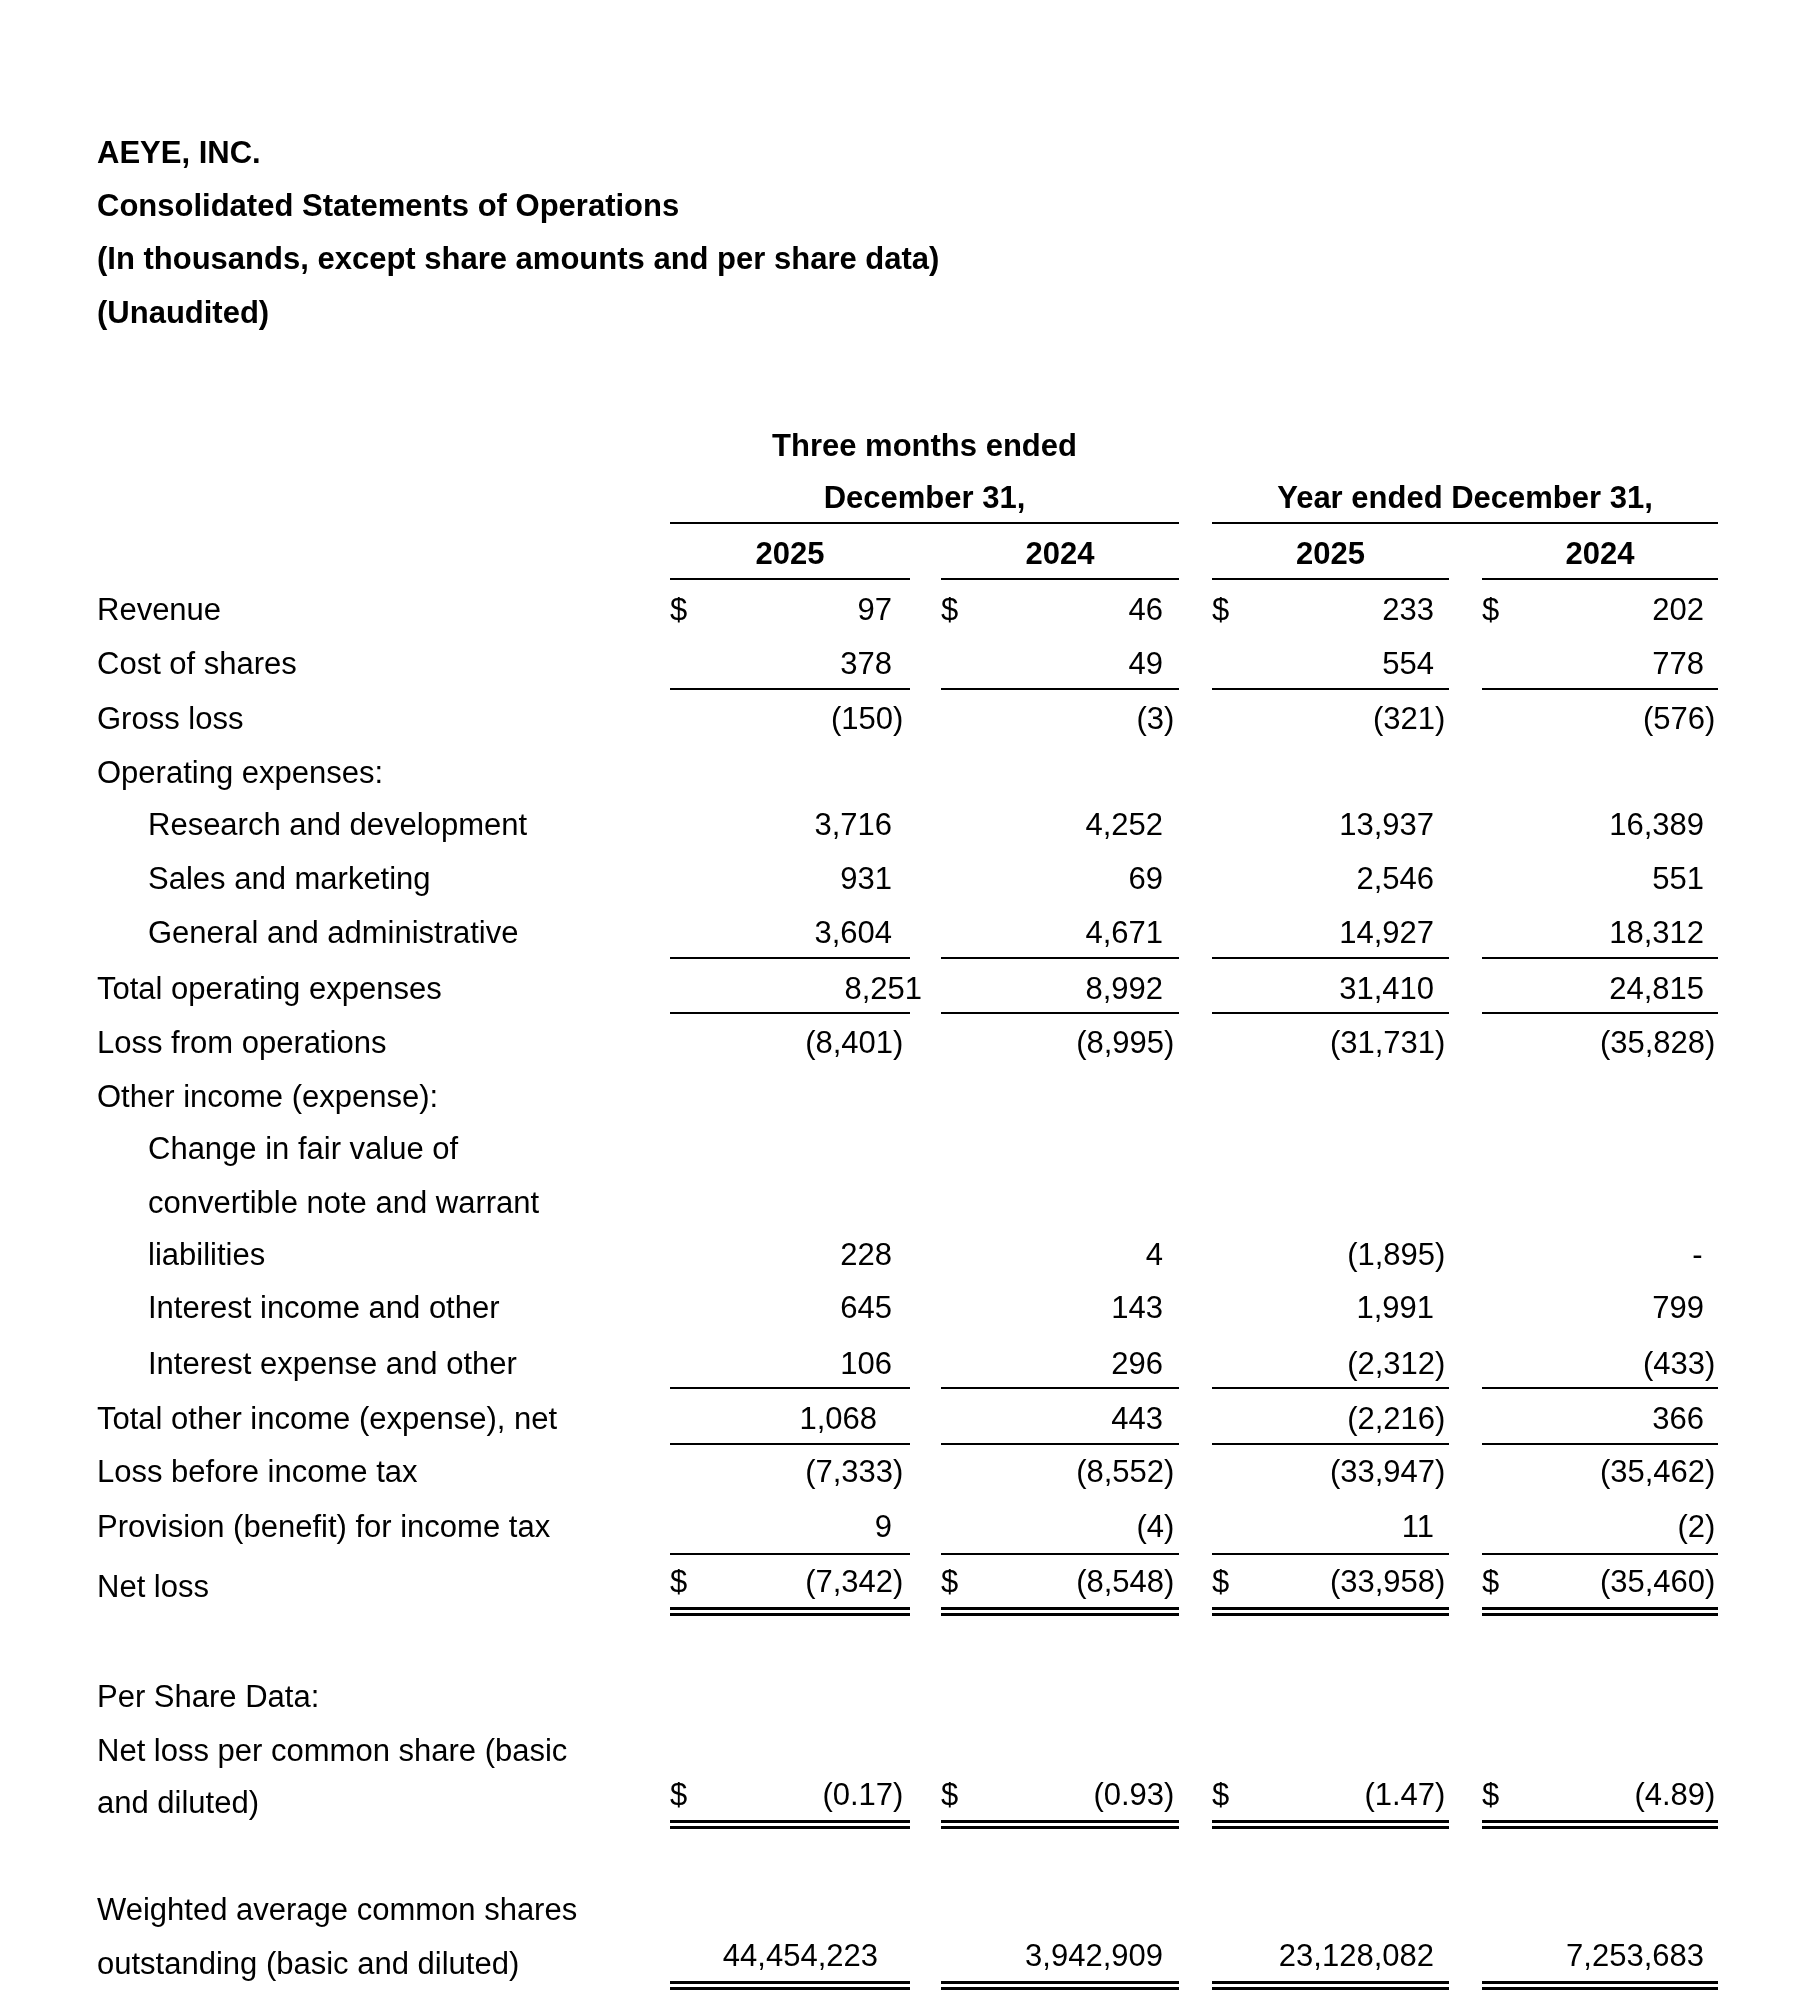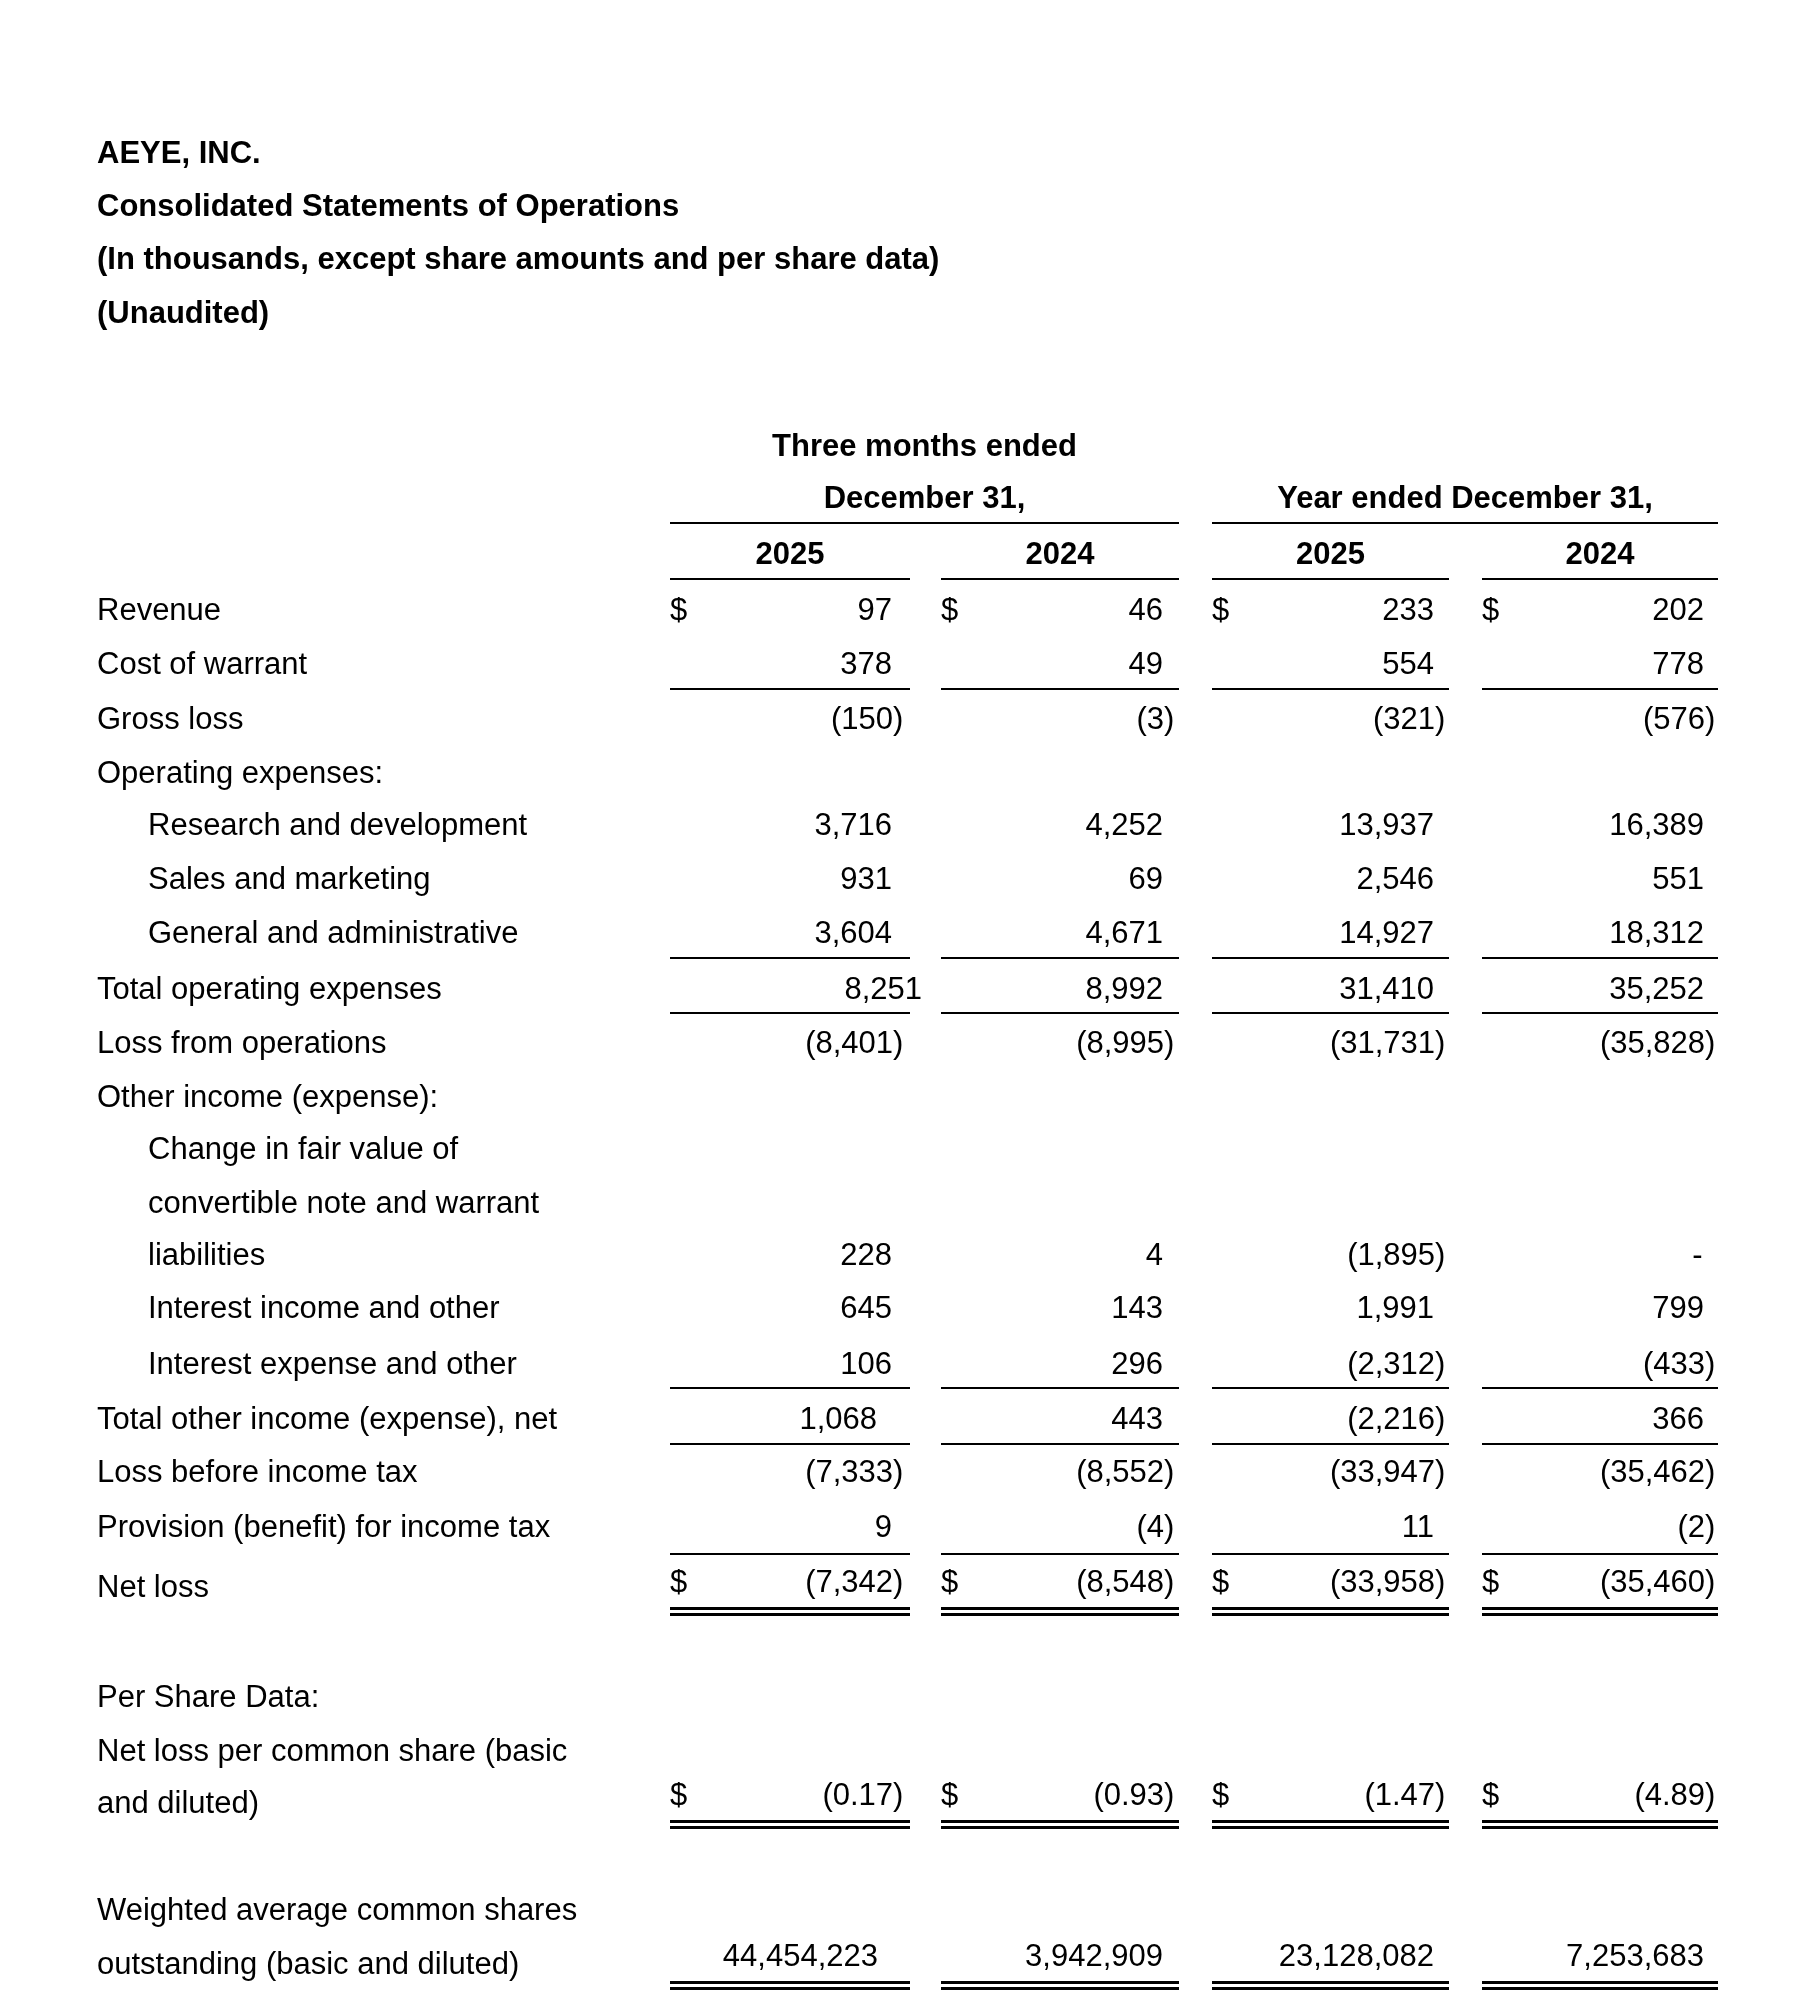--- a/index.html
+++ b/index.html
@@ -33,21 +33,21 @@
 <div class="t hdr" style="left:670px;width:240px;top:538px">2025</div>
 <div class="t hdr" style="left:941px;width:238px;top:538px">2024</div>
 <div class="t hdr" style="left:1212px;width:237px;top:538px">2025</div>
 <div class="t hdr" style="left:1482px;width:236px;top:538px">2024</div>
 <div class="line" style="left:670px;width:240px;top:578px"></div>
 <div class="line" style="left:941px;width:238px;top:578px"></div>
 <div class="line" style="left:1212px;width:237px;top:578px"></div>
 <div class="line" style="left:1482px;width:236px;top:578px"></div>
 
 <div class="t lbl" style="top:594px">Revenue</div>
-<div class="t lbl" style="top:648px">Cost of warrant</div>
+<div class="t lbl" style="top:648px">Cost of shares</div>
 <div class="t lbl" style="top:703px">Gross loss</div>
 <div class="t lbl" style="top:757px">Operating expenses:</div>
 <div class="t lbl ind" style="top:809px">Research and development</div>
 <div class="t lbl ind" style="top:863px">Sales and marketing</div>
 <div class="t lbl ind" style="top:917px">General and administrative</div>
 <div class="t lbl" style="top:973px">Total operating expenses</div>
 <div class="t lbl" style="top:1027px">Loss from operations</div>
 <div class="t lbl" style="top:1081px">Other income (expense):</div>
 <div class="t lbl ind" style="top:1133px">Change in fair value of</div>
 <div class="t lbl ind" style="top:1187px">convertible note and warrant</div>
@@ -158,21 +158,21 @@
 <div class="cell" style="left:700px;width:235px;top:973px">
     <span class="val" style="right:13px">8,251</span>
   </div>
 <div class="cell" style="left:941px;width:235px;top:973px">
     <span class="val" style="right:13px">8,992</span>
   </div>
 <div class="cell" style="left:1212px;width:235px;top:973px">
     <span class="val" style="right:13px">31,410</span>
   </div>
 <div class="cell" style="left:1482px;width:235px;top:973px">
-    <span class="val" style="right:13px">35,252</span>
+    <span class="val" style="right:13px">24,815</span>
   </div>
 <div class="line" style="left:670px;width:240px;top:1012px"></div>
 <div class="line" style="left:941px;width:238px;top:1012px"></div>
 <div class="line" style="left:1212px;width:237px;top:1012px"></div>
 <div class="line" style="left:1482px;width:236px;top:1012px"></div>
 
 <div class="cell" style="left:670px;width:235px;top:1027px">
     <span class="val" style="right:1.6px">(8,401)</span>
   </div>
 <div class="cell" style="left:941px;width:235px;top:1027px">

